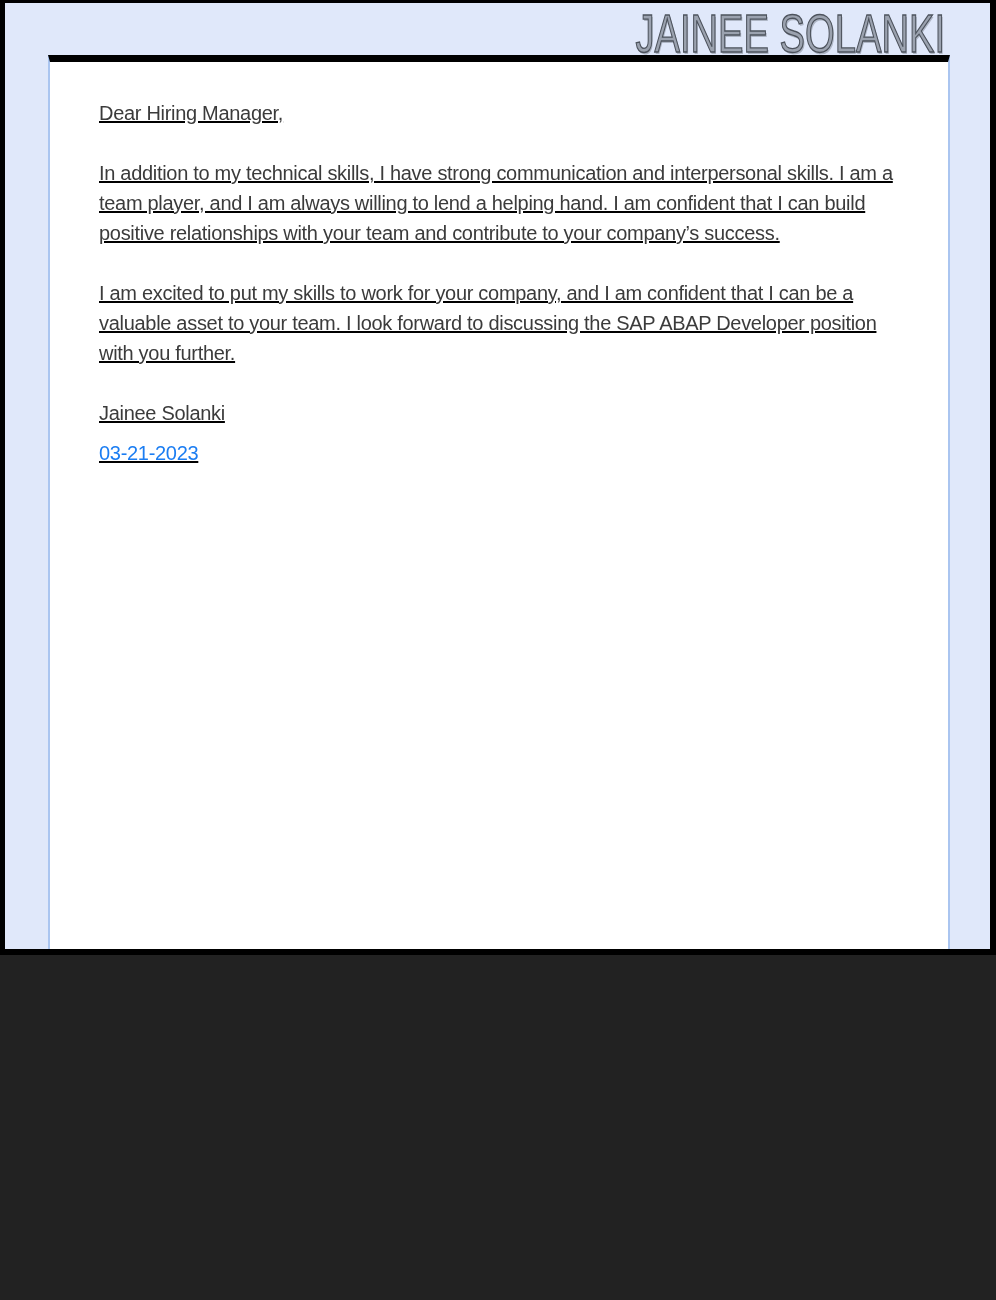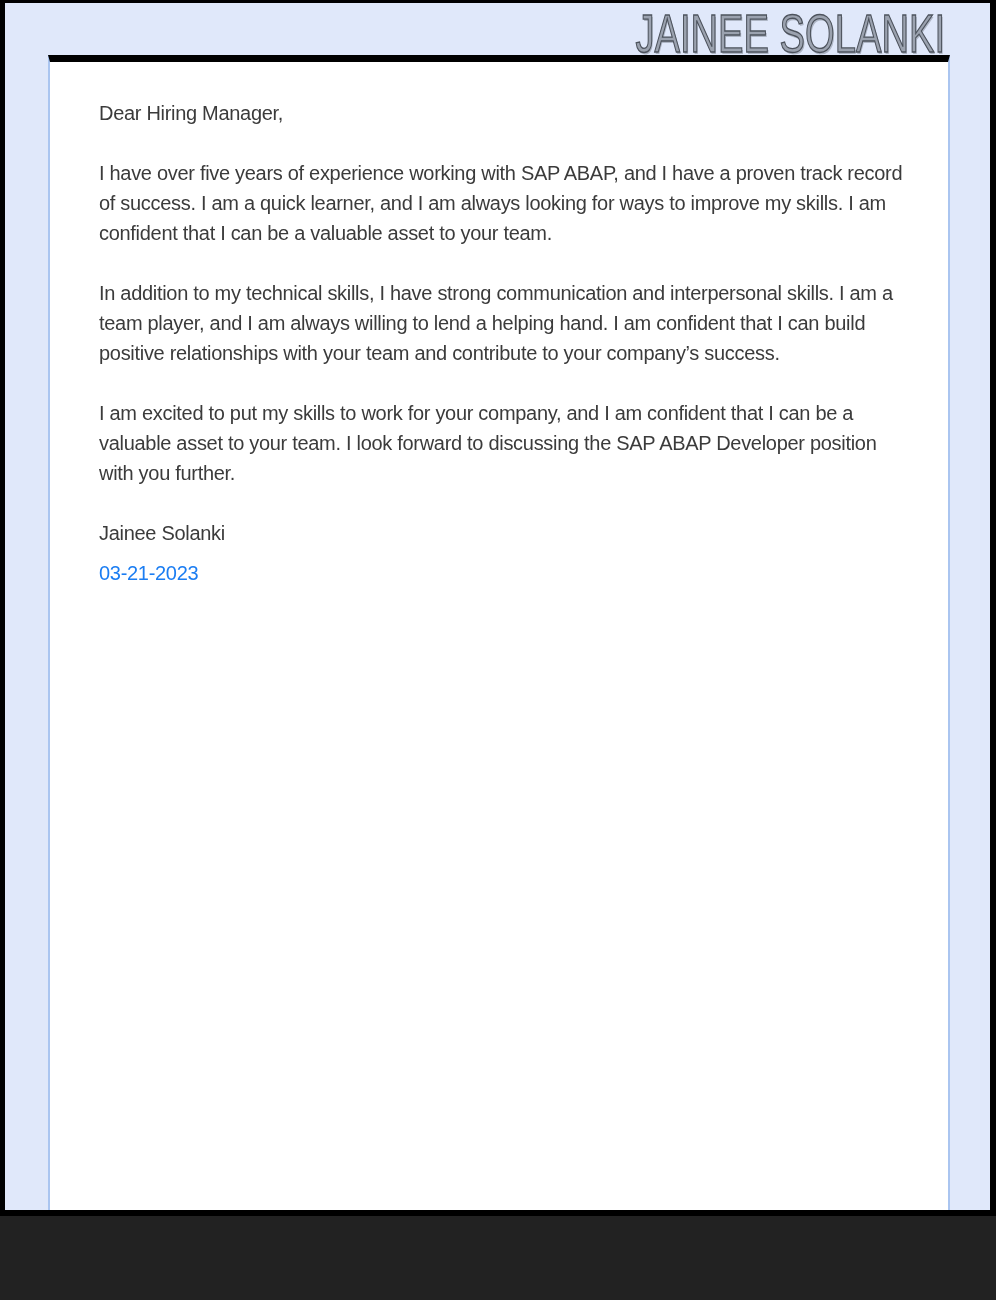--- a/index.html
+++ b/index.html
@@ -9,21 +9,21 @@
     --date-blue:#1b7df2;
     --body-text:#3b3b3b;
     --header-fill:#9ba2af;
     --header-stroke:#4d535d;
   }
   *{margin:0;padding:0;box-sizing:border-box;}
   html,body{background:#222;}
   body{font-family:"Liberation Sans",sans-serif;}
   .frame{
     position:relative;
-    width:996px;height:1216px;
+    width:996px;height:955px;
     background:var(--background);
     border-style:solid;border-color:#000;
     border-width:3px 6px 6px 5px;
     overflow:hidden;
   }
   .header-name{
     position:absolute;
     top:4px;right:45px;
     font-size:53px;
     line-height:1.0;
@@ -39,20 +39,21 @@
   .page{
     position:absolute;
     left:43px;top:52px;
     width:902px;height:1208px;
     background:#ffffff;
     border:2px solid var(--page-border);
     border-top:7px solid var(--top-bar);
   }
   .content{
     padding:36px 42px 0 49px;
+    text-decoration:underline;
   }
   .content p{
     font-size:20px;
     line-height:30px;
     letter-spacing:-0.3px;
     color:var(--body-text);
     margin:0 0 30px 0;
   }
   .content p.sig-name{margin-bottom:10px;}
   .content p.sig-date{
@@ -76,21 +77,20 @@
 <div class="frame">
 
   <div class="header-name">JAINEE SOLANKI</div>
 
   <div class="page">
 
     <div class="content">
       <p>Dear Hiring Manager,</p>
 
 
-      <p>I have over five years of experience working with SAP ABAP, and I have a proven track record of success. I am a quick learner, and I am always looking for ways to improve my skills. I am confident that I can be a valuable asset to your team.</p>
 
       <p>In addition to my technical skills, I have strong communication and interpersonal skills. I am a team player, and I am always willing to lend a helping hand. I am confident that I can build positive relationships with your team and contribute to your company’s success.</p>
 
       <p>I am excited to put my skills to work for your company, and I am confident that I can be a valuable asset to your team. I look forward to discussing the SAP ABAP Developer position with you further.</p>
 
 
       <p class="sig-name">Jainee Solanki</p>
 
       <p class="sig-date">03-21-2023</p>
     </div>

